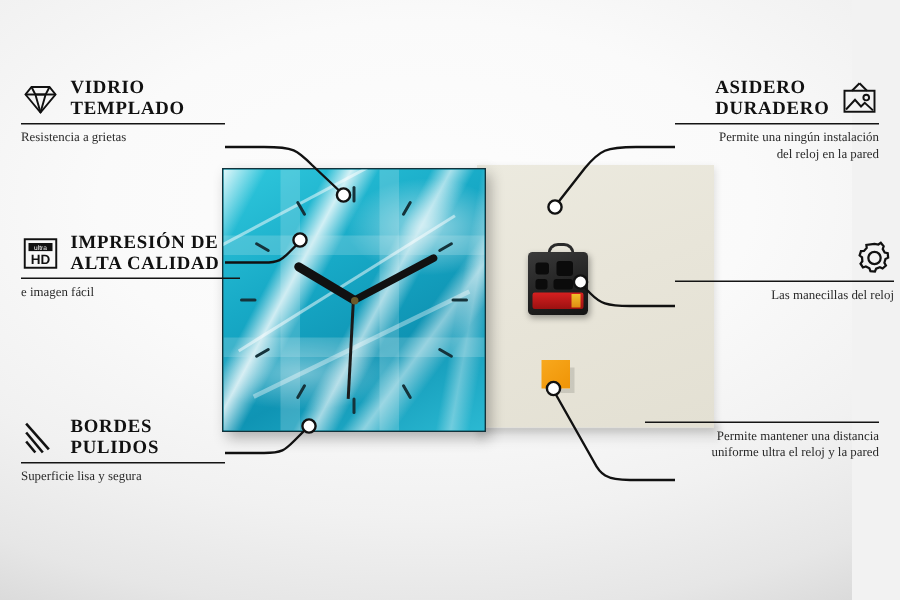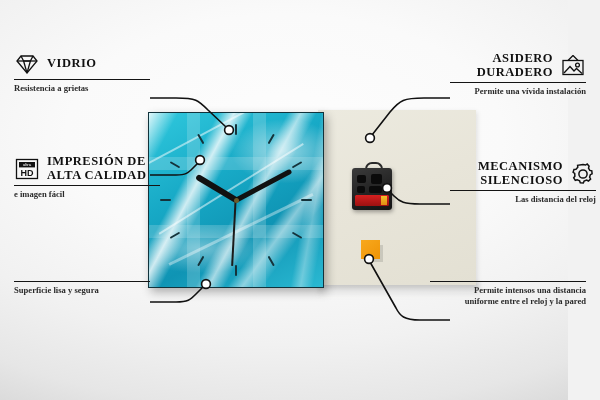--- a/index.html
+++ b/index.html
@@ -69,23 +69,23 @@
 
   
   .callout{position:absolute;z-index:6;width:190px;}
   .callout .head{display:flex;align-items:center;gap:7px;}
   .callout.left .head{justify-content:flex-start;}
   .callout.right .head{flex-direction:row-reverse;justify-content:flex-start;}
   .callout .title{
     font-weight:bold;font-size:12.5px;line-height:13.5px;letter-spacing:.5px;
     color:#111;text-transform:uppercase;
   }
-  .callout.right .title{text-align:right;}
+  .callout.right .title{text-align:left;}
   .callout .rule{height:1.3px;background:#141414;margin:3px 0 3px 0;}
-  .callout .desc{font-size:8.6px;line-height:10.6px;color:#2a2a2a;font-weight:bold;}
+  .callout .desc{font-size:8.6px;line-height:10.6px;color:#2a2a2a;}
   .callout.right .desc{text-align:right;}
   .ic{width:26px;height:24px;flex:0 0 26px;display:block;}
   .ic svg{display:block;width:26px;height:24px;}
 </style>
 </head>
 <body>
 
 <div id="stage">
 
   <div class="panel-shadow"></div>
@@ -183,20 +183,21 @@
           <path d="M3,9 L13,21 L23,9 L19,4 L7,4 Z"></path>
           <path d="M3,9 L23,9"></path>
               <path d="M7,4 L9.6,9 L13,21"></path>
               <path d="M19,4 L16.4,9 L13,21"></path>
           <path d="M9.6,9 L16.4,9"></path>
         </g>
           </svg>
       </span>
       <div>
         <div class="title">VIDRIO</div>
+        <div class="title">TEMPLADO</div>
       </div>
     </div>
     <div class="rule"></div>
     <div class="desc">Resistencia a grietas</div>
   </div>
 
   <div class="callout left" style="left:14px;top:155px;width:146px">
     <div class="head">
       <span class="ic">
         <svg viewBox="0 0 26 24">
@@ -209,20 +210,35 @@
       <div>
         <div class="title">IMPRESIÓN DE</div>
         <div class="title">ALTA CALIDAD</div>
       </div>
     </div>
     <div class="rule"></div>
     <div class="desc">e imagen fácil</div>
   </div>
 
   <div class="callout left" style="left:14px;top:278px;width:136px">
+    <div class="head">
+      <span class="ic">
+        <svg viewBox="0 0 26 24">
+            <g stroke="#111" stroke-width="1.7" fill="none" stroke-linecap="square">
+          <path d="M4,3 L18,19"></path>
+              <path d="M4,9 L14,21"></path>
+              <path d="M4,15 L9,21"></path>
+        </g>
+          </svg>
+      </span>
+      <div>
+        <div class="title">BORDES</div>
+        <div class="title">PULIDOS</div>
+      </div>
+    </div>
     <div class="rule"></div>
     <div class="desc">Superficie lisa y segura</div>
   </div>
 
   <div class="callout right" style="left:450px;top:52px;width:136px">
     <div class="head">
       <span class="ic">
         <svg viewBox="0 0 26 24">
             <g fill="none" stroke="#111" stroke-width="1.3">
           <path d="M13,1.5 L8,6.5 M13,1.5 L18,6.5"></path>
@@ -231,41 +247,38 @@
           <path d="M4,19 L10,12.5 L14,17 L16.5,14.5 L22,19.6"></path>
         </g>
           </svg>
       </span>
       <div>
         <div class="title">ASIDERO</div>
         <div class="title">DURADERO</div>
       </div>
     </div>
     <div class="rule"></div>
-    <div class="desc">Permite una vívida instalación</div>
+    <div class="desc">Permite una ningún instalación</div>
+    <div class="desc">del reloj en la pared</div>
   </div>
 
   <div class="callout right" style="left:450px;top:160px;width:146px">
     <div class="head">
       <span class="ic">
         <svg viewBox="0 0 26 24">
             <g fill="none" stroke="#111" stroke-width="1.5">
           <path d="M13,2.6 l2.6,.4 1.6,-1.1 1.9,2.3 -.6,1.9 1.3,2.3 2,.4 .3,3 -1.8,.9 -.7,2.5 1,1.8 -2.2,2 -1.8,-.9 -2.5,1 -.8,1.9 -3,-.2 -.7,-1.9 -2.4,-1.2 -1.9,.6 -1.6,-2.5 1.2,-1.6 -.2,-2.7 -1.6,-1.2 .9,-2.9 2,-.1 1.8,-2 -.2,-2 Z"></path>
           <circle cx="13" cy="12" r="4.1"></circle>
         </g>
           </svg>
       </span>
-      <div>
-        <div class="title">MECANISMO</div>
-        <div class="title">SILENCIOSO</div>
-      </div>
-    </div>
-    <div class="rule"></div>
-    <div class="desc">Las distancia del reloj</div>
+    </div>
+    <div class="rule"></div>
+    <div class="desc">Las manecillas del reloj</div>
   </div>
 
   <div class="callout right" style="left:430px;top:278px;width:156px">
     <div class="rule"></div>
-    <div class="desc">Permite intensos una distancia</div>
-    <div class="desc">uniforme entre el reloj y la pared</div>
+    <div class="desc">Permite mantener una distancia</div>
+    <div class="desc">uniforme ultra el reloj y la pared</div>
   </div>
 
 </div>
 
 </body></html>

